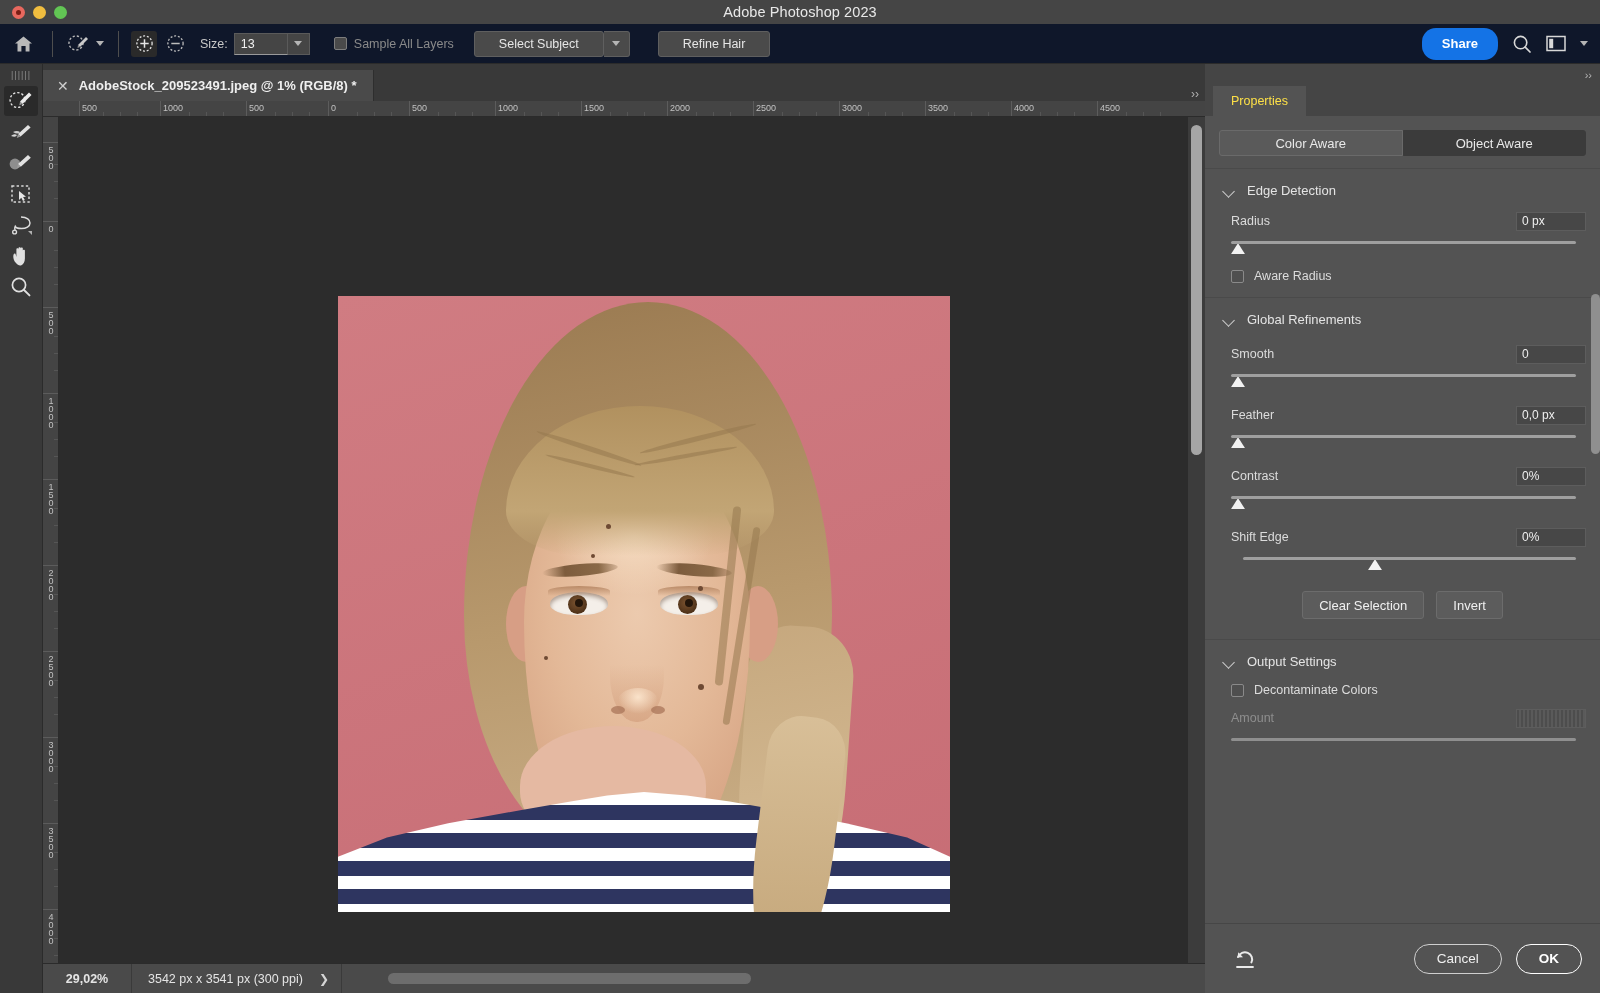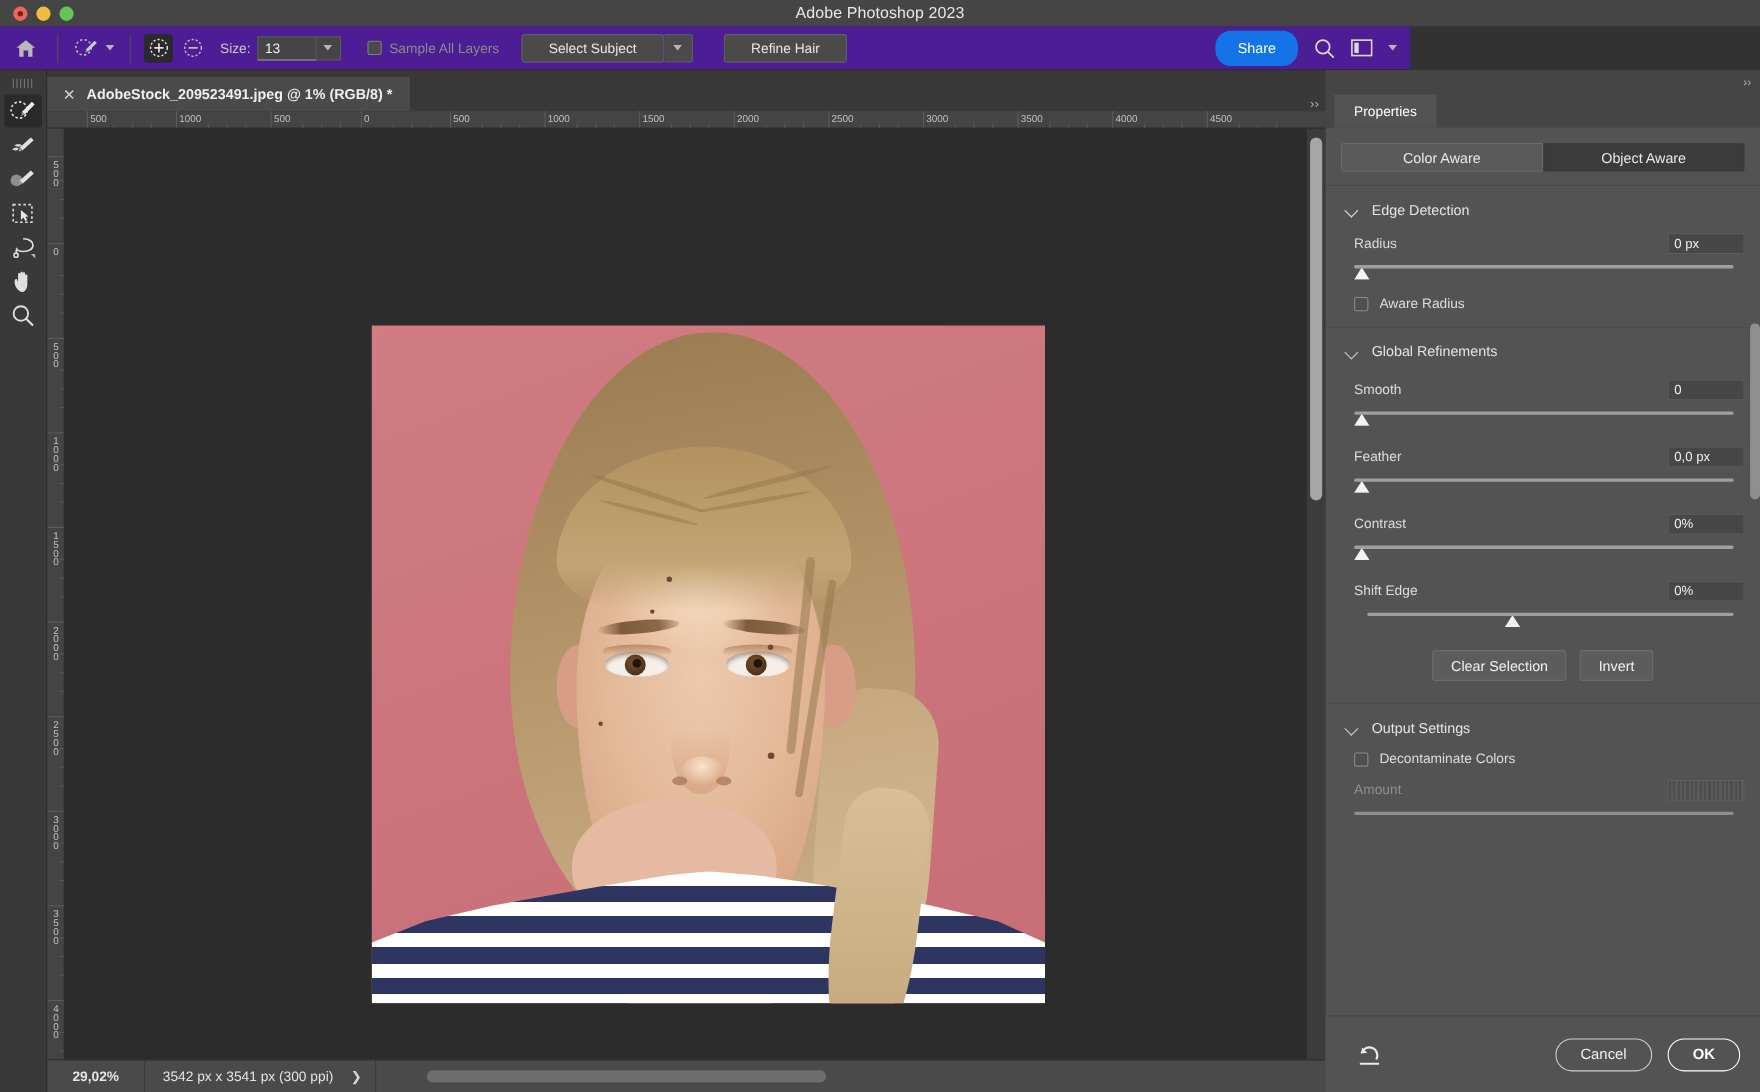--- a/index.html
+++ b/index.html
@@ -24,22 +24,22 @@
   .tl.red::after { content: ""; display:block; width:5px;height:5px;border-radius:50%;background:#7a1d14;margin:4px auto; }
   .tl.yellow { background: #F0BD3F; }
   .tl.green { background: #62C554; }
   .title-text {
     position: absolute; left: 0; right: 0; text-align: center;
     font-size: 14.5px; color: #E8E8E8; letter-spacing: .1px;
   }
 
   
   .optionsbar {
-    position: absolute; left: 0; top: 24px; width: 1282px; height: 40px;
-    background: #4c1d95;
+    position: absolute; left: 0; top: 24px; width: 1600px; height: 40px;
+    background: #0f172a;
     display: flex; align-items: center;
     border-bottom: 1px solid #2b2b2b;
   }
   .opt-home { width: 46px; display: flex; align-items: center; justify-content: center; }
   .vsep { width: 1px; height: 26px; background: #4e4e4e; margin: 0 6px; }
   .tool-preset { display: flex; align-items: center; gap: 5px; padding: 0 8px; }
   .chev { width: 0;height: 0;border-left: 4px solid transparent;border-right: 4px solid transparent;border-top: 5px solid #b5b5b5; }
   .mode-grp { display: flex; align-items: center; gap: 5px; margin-left: 6px; }
   .mode-btn {
     width: 26px; height: 26px; border-radius: 3px;
@@ -65,21 +65,21 @@
     height: 26px; background: #4a4a4a; border: 1px solid #5f5f5f; border-radius: 3px;
     color: #e6e6e6; font-size: 12.5px; display: flex; align-items: center; justify-content: center;
     padding: 0 24px;
   }
   .split-drop {
     height: 26px; width: 26px; background: #4a4a4a; border: 1px solid #5f5f5f; border-left: none;
     border-radius: 0 3px 3px 0; display: flex; align-items: center; justify-content: center;
   }
   .opt-right { margin-left: auto; display: flex; align-items: center; gap: 14px; padding-right: 12px; }
   .share-btn {
-    background: #1473E6; color: #fff; font-size: 13px; font-weight: normal;
+    background: #1473E6; color: #fff; font-size: 13px; font-weight: bold;
     height: 28px; padding: 16px 20px; border-radius: 14px;
     display: flex; align-items: center; justify-content: center;
   }
 
   
   .toolbar {
     position: absolute; left: 0; top: 64px; width: 43px; height: 929px;
     background: #393939; border-right: 1px solid #2b2b2b;
   }
   .tb-grip { height: 22px; display:flex;align-items:center;justify-content:center; }
@@ -292,21 +292,21 @@
     position: absolute; left: 1205px; top: 64px; width: 395px; height: 929px;
     background: #535353;
   }
   .rp-grip {
     height: 22px; background: #454545; display:flex; align-items:center; justify-content:flex-end;
     padding-right: 8px; color:#b5b5b5; font-size: 11px;
   }
   .rp-tabs { height: 30px; background: #454545; display: flex; align-items: stretch; padding-left: 8px; }
   .rp-tab {
     padding: 0 18px; display: flex; align-items: center;
-    font-size: 12.5px; color: #ffffff; background: #535353;
+    font-size: 12.5px; color: #fde047; background: #535353;
   }
   .rp-body { position: relative; height: 807px; overflow: hidden; }
   .seg-row { padding: 14px 14px 12px 14px; display: flex; }
   .seg {
     flex: 1; height: 26px; display: flex; align-items: center; justify-content: center;
     font-size: 13px; color: #e9e9e9; background: #5a5a5a; border: 1px solid #6a6a6a;
   }
   .seg.active { background: #3b3b3b; border-color: #3b3b3b; }
   .seg:first-child { border-radius: 3px 0 0 3px; }
   .seg:last-child { border-radius: 0 3px 3px 0; }

